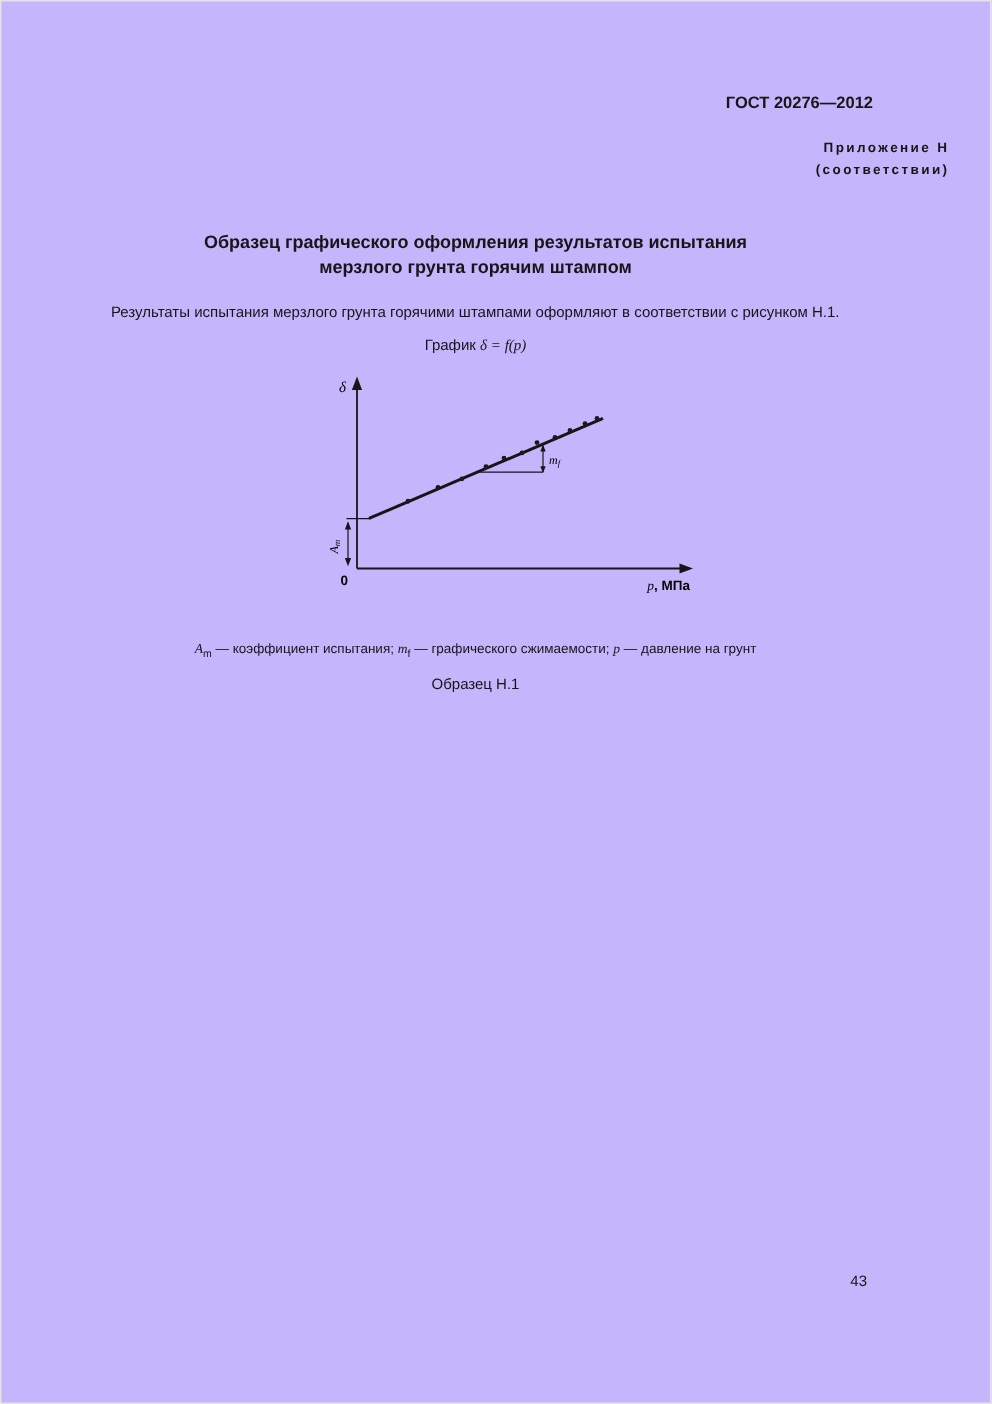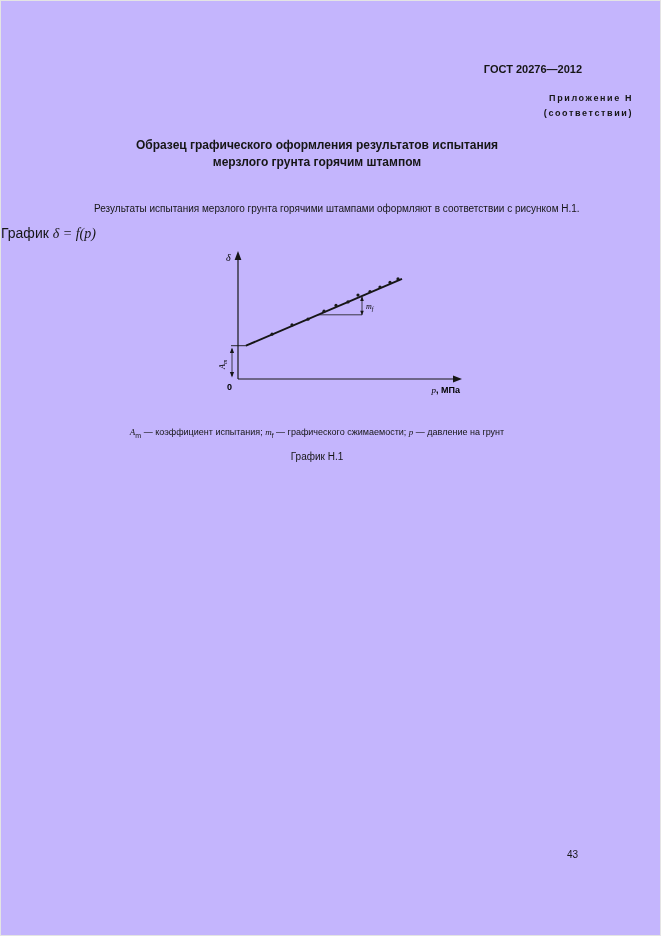--- a/index.html
+++ b/index.html
@@ -7,25 +7,25 @@
     position:relative;width:661px;height:936px;background:#c4b5fd;
     font-family:"Liberation Sans",sans-serif;color:#161616;
     border:1px solid #e4e4e4;box-sizing:border-box;overflow:hidden;
   }
   .std-ref{position:absolute;top:62px;right:78px;font-weight:bold;font-size:11px;}
   .appendix{
     position:absolute;top:90px;left:0;width:632px;text-align:right;
     font-weight:bold;font-size:9px;letter-spacing:1.6px;line-height:15px;
   }
   .doc-title{
-    position:absolute;top:136px;left:0;width:632px;text-align:center;
+    position:absolute;top:152px;left:0;width:632px;text-align:center;
     font-weight:bold;font-size:12px;line-height:17px;
   }
-  .body-text{position:absolute;top:201px;left:73px;width:500px;font-size:10px;line-height:13px;margin-left:20px;}
-  .chart-caption{position:absolute;top:224px;left:0;width:632px;text-align:left;font-size:14px;}
+  .body-text{position:absolute;top:201px;left:73px;width:500px;font-size:10px;line-height:13px;}
+  .chart-caption{position:absolute;top:224px;left:0;width:632px;text-align:center;font-size:10px;}
   .formula{font-style:italic;font-family:"Liberation Serif",serif;}
   .figure{position:absolute;top:246px;left:197px;width:280px;height:158px;}
   .figure svg{display:block;}
   .svgvar{font-style:italic;font-family:"Liberation Serif",serif;}
   .legend{position:absolute;top:426px;left:0;width:632px;text-align:center;font-size:9px;}
   .legend i{font-family:"Liberation Serif",serif;}
   .legend sub{font-size:7px;}
   .fig-label{position:absolute;top:450px;left:0;width:632px;text-align:center;font-size:10px;}
   .page-num{position:absolute;top:848px;right:82px;font-size:10px;}
 </style>
@@ -93,17 +93,17 @@
           <circle cx="192" cy="35.400000000000006" r="1.6" fill="#1a1a1a"></circle>
           <circle cx="200" cy="31.950000000000003" r="1.6" fill="#1a1a1a"></circle>
         </g>
     </svg>
   </div>
 
   <div class="legend">
     <i>A</i><sub>m</sub><span> — коэффициент испытания; </span><i>m</i><sub>f</sub><span> — графического сжимаемости; </span><i>p</i><span> — давление на грунт</span>
   </div>
 
-  <div class="fig-label">График Н.1</div>
+  <div class="fig-label">Образец Н.1</div>
 
   <div class="page-num">43</div>
 
 </div>
 
 </body></html>

